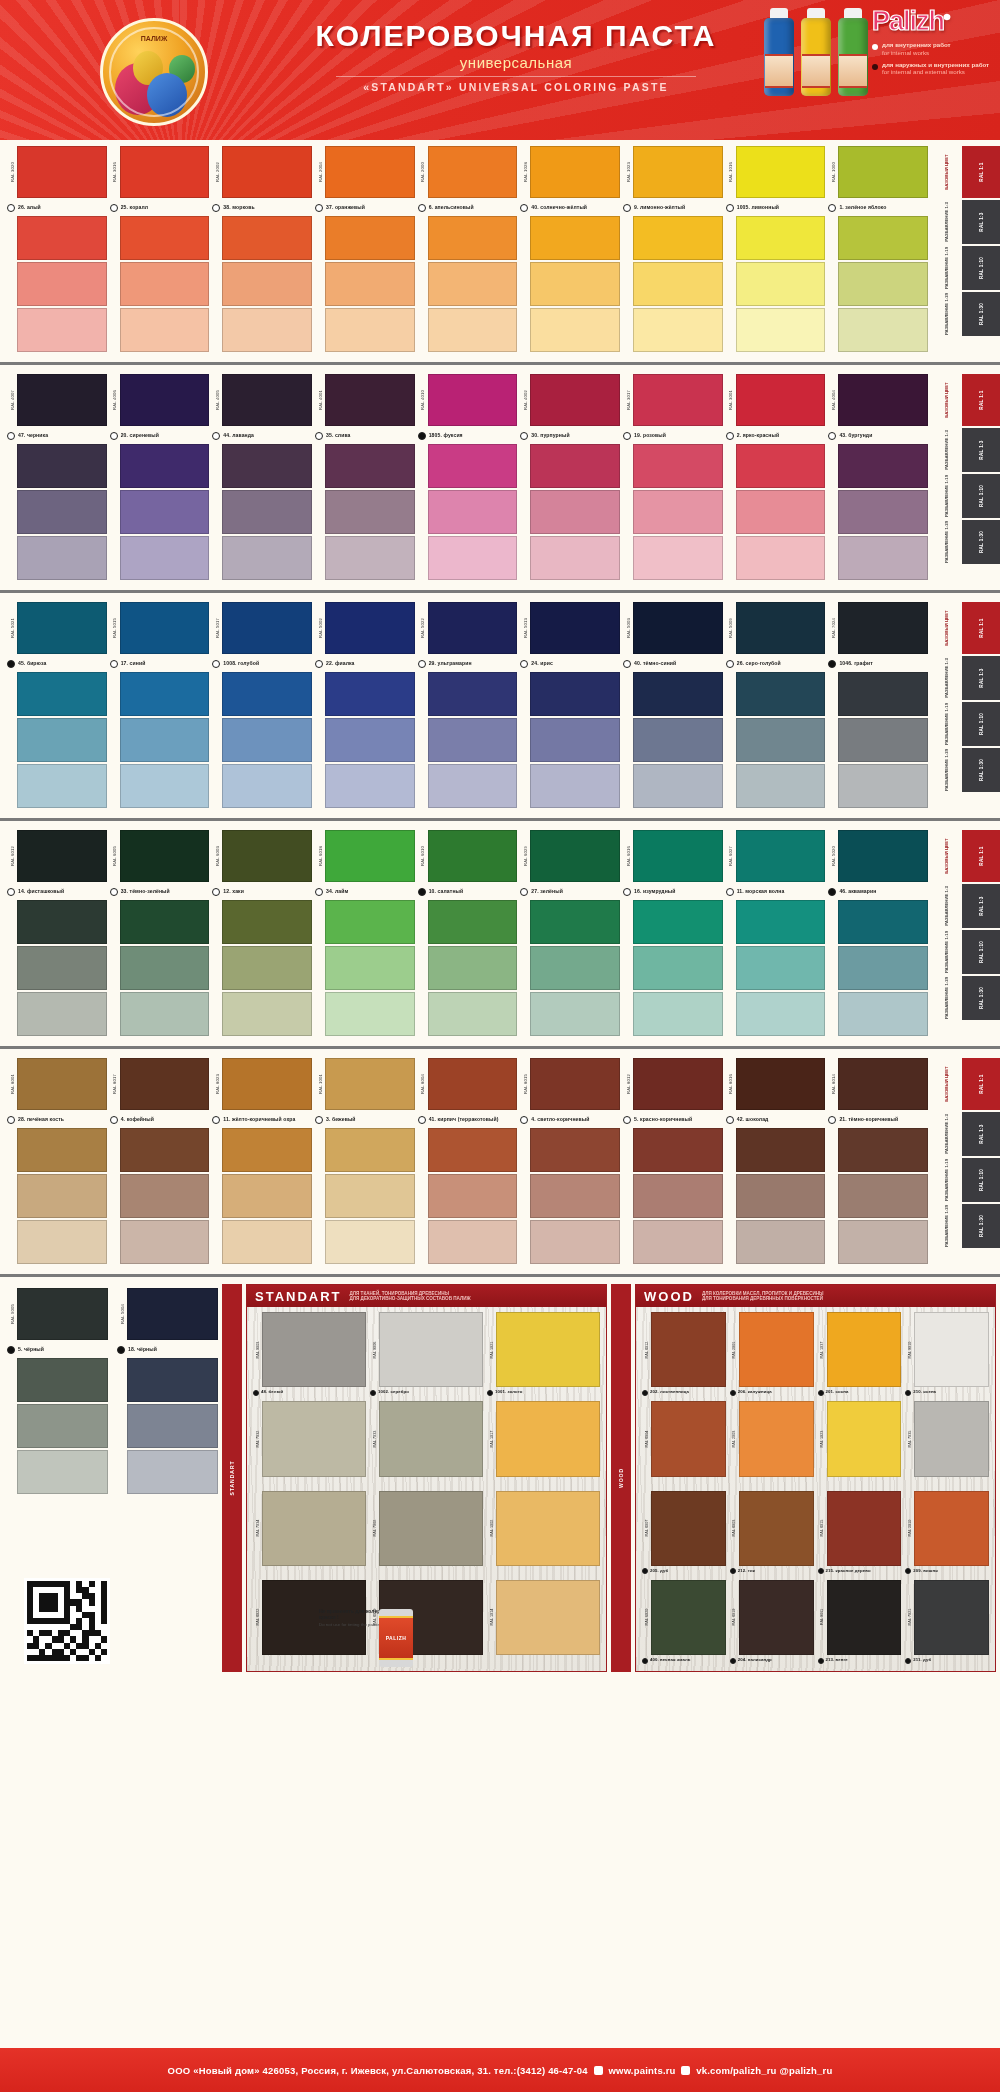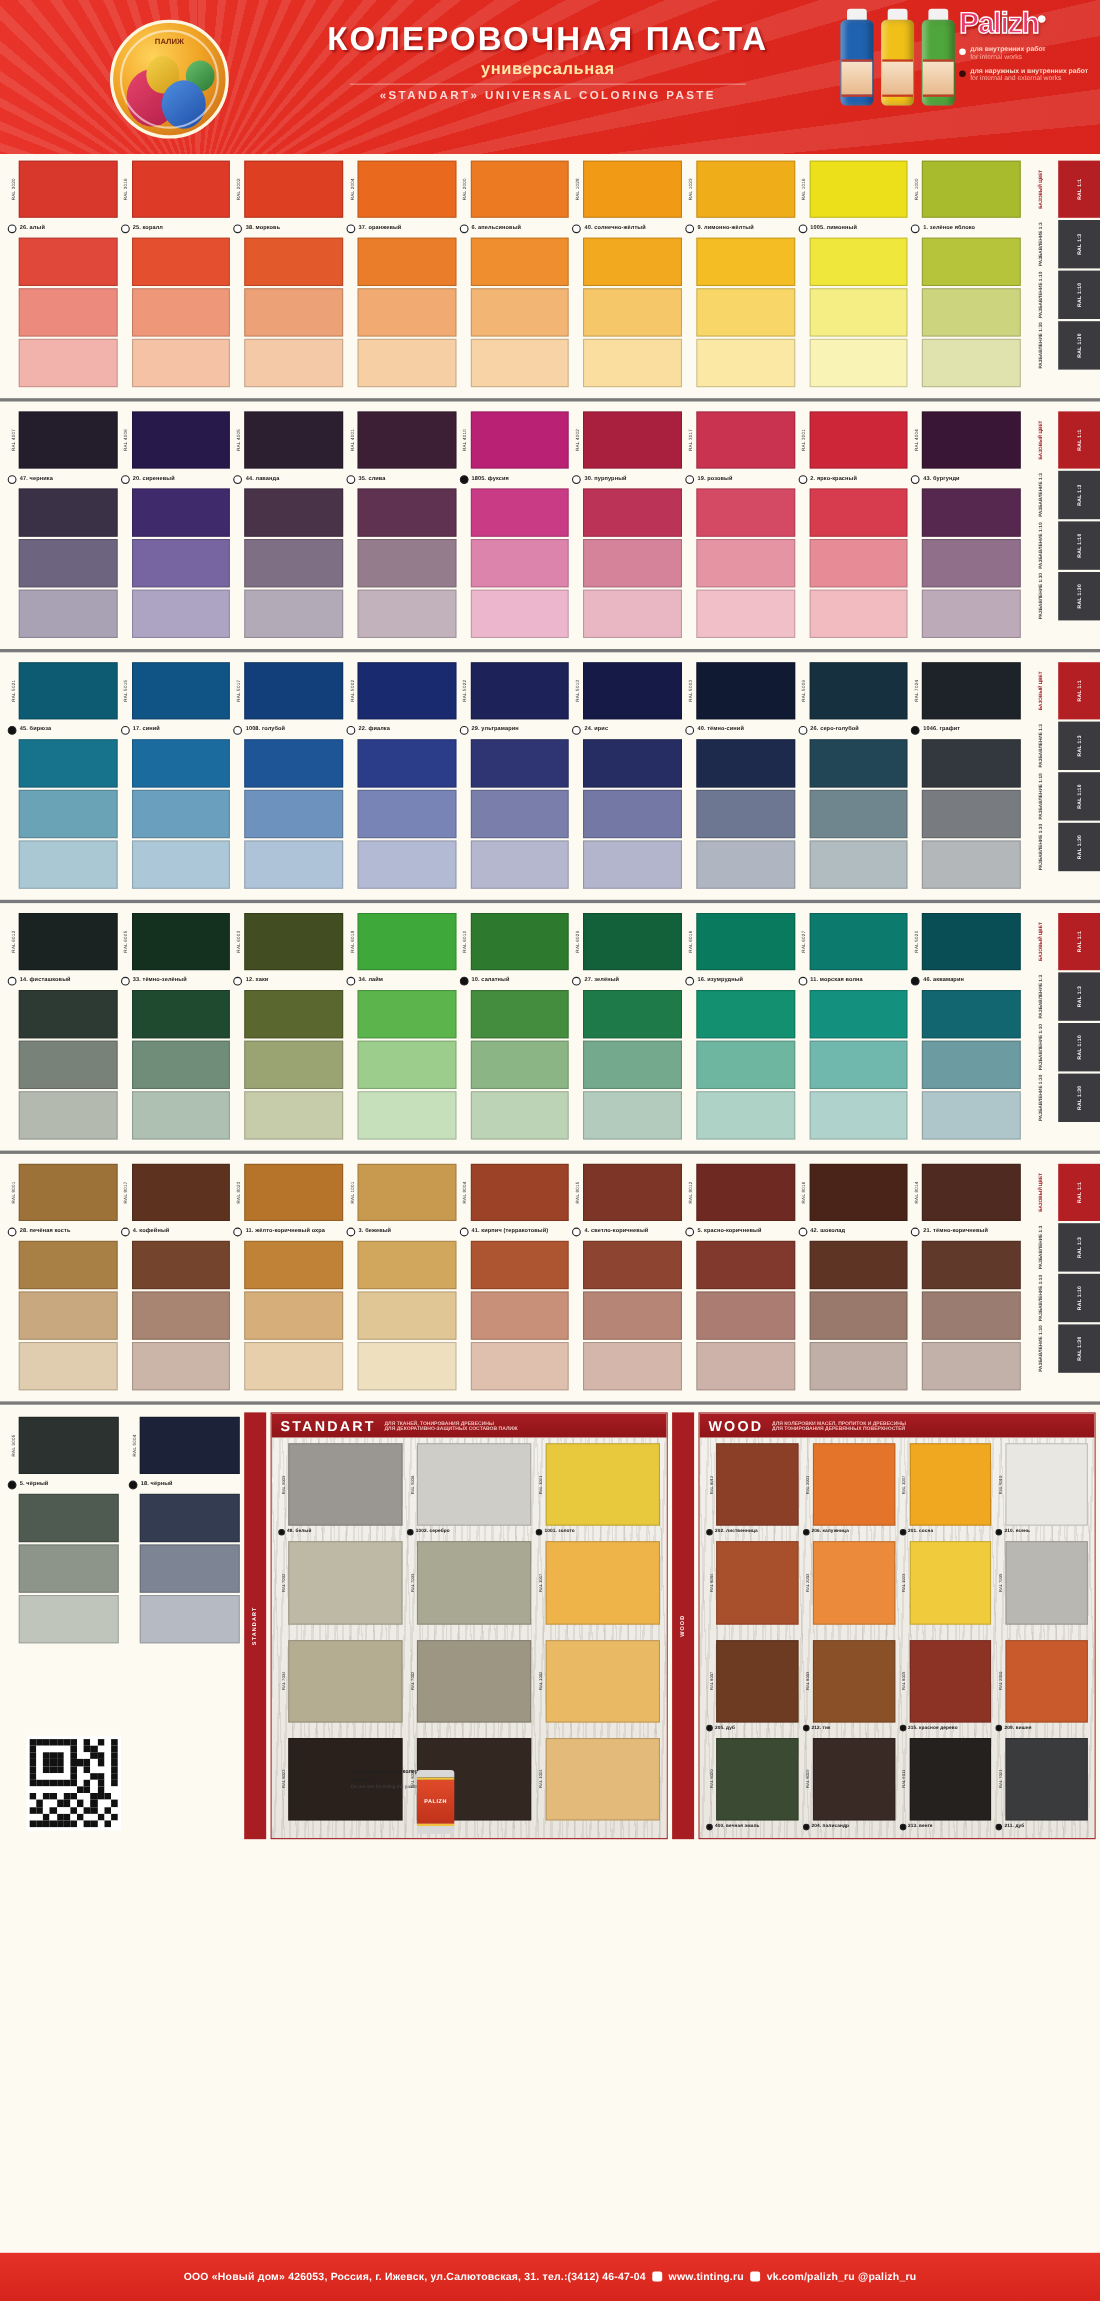--- a/index.html
+++ b/index.html
@@ -12,26 +12,26 @@
   }
 
   
   .header{
     position:relative;height:140px;width:100%;
     background:
       repeating-conic-gradient(from 0deg at 18% 135%, rgba(255,255,255,.10) 0deg 2.2deg, rgba(255,255,255,0) 2.2deg 5.5deg),
       linear-gradient(100deg,#e8342a 0%,#e02a20 45%,#d8241c 100%);
     overflow:hidden;
   }
-  .hdr-title-wrap{position:absolute;left:288px;top:20px;width:420px;text-align:center;}
+  .hdr-title-wrap{position:absolute;left:306px;top:20px;width:420px;text-align:center;}
   .hdr-title{
     color:#ffffff;font-size:30px;font-weight:bold;letter-spacing:2px;
     text-shadow:2px 2px 2px rgba(120,0,0,.6);line-height:1.05;
   }
-  .hdr-sub{color:#ffe9a8;font-size:15px;font-weight:bold;margin-top:2px;letter-spacing:.5px;}
+  .hdr-sub{color:#ffe9a8;font-size:15px;font-weight:normal;margin-top:2px;letter-spacing:.5px;}
   .hdr-rule{height:1px;background:rgba(255,255,255,.45);margin:5px 30px 4px;}
   .hdr-eng{color:#ffd9d4;font-size:10.5px;letter-spacing:2.2px;font-weight:bold;}
 
   .logo-badge{
     position:absolute;left:100px;top:18px;width:108px;height:108px;border-radius:50%;
     background:radial-gradient(circle at 35% 30%,#ffd25a,#f0a324 45%,#d4791a 80%);
     border:3px solid #fff8e0;overflow:hidden;
   }
   .logo-badge .blob{position:absolute;border-radius:50%;}
   .b1{width:46px;height:52px;left:12px;top:42px;background:linear-gradient(140deg,#e8456b,#b21d48);}
@@ -2092,18 +2092,18 @@
           </div>
         </div>
       </div>
   </div>
 </div>
 
 <div class="footer">
   <div class="ft">
     <span>ООО «Новый дом» 426053, Россия, г. Ижевск, ул.Салютовская, 31. тел.:(3412) 46-47-04</span>
     <span class="sep"></span>
-    <span>www.tinting.ru</span>
+    <span>www.paints.ru</span>
     <span class="sep"></span>
     <span>vk.com/palizh_ru</span>
     <span>@palizh_ru</span>
   </div>
 </div>
 
 </body></html>

